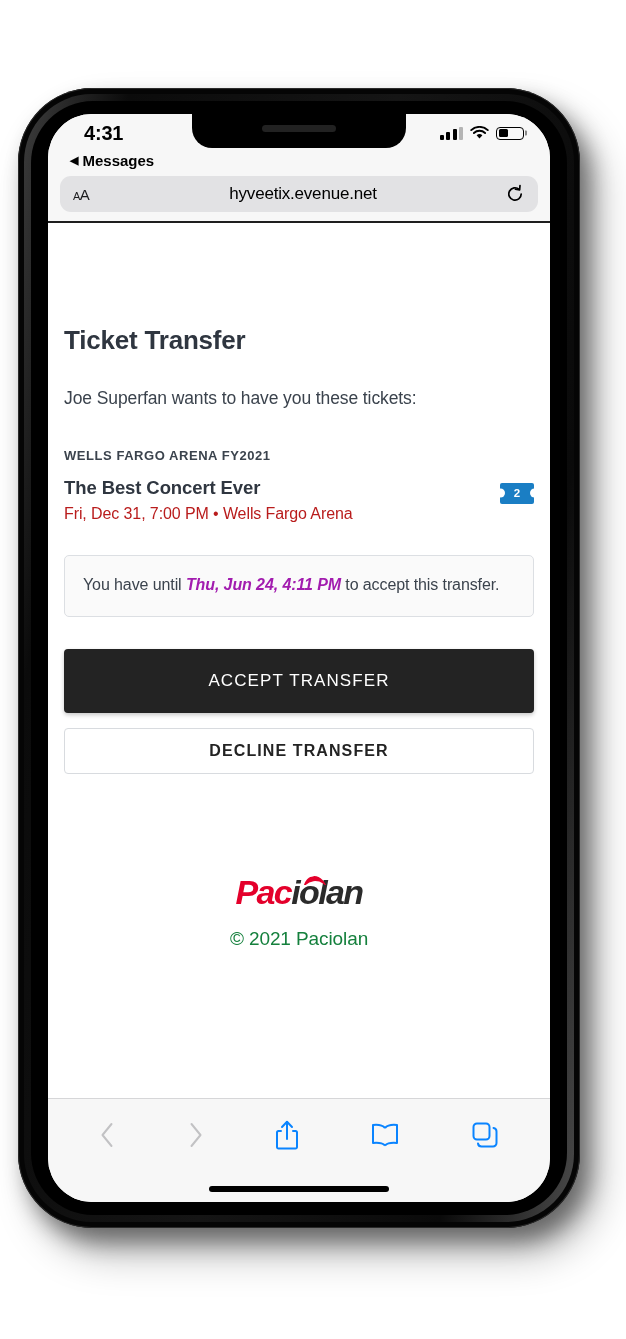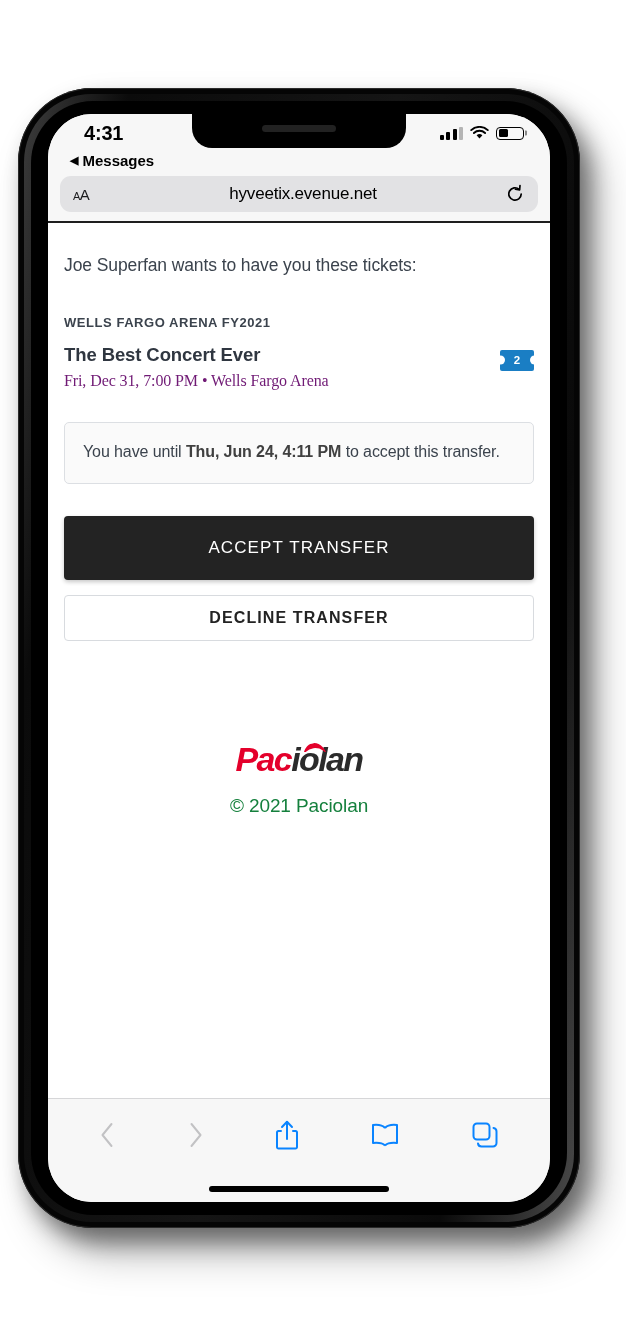--- a/index.html
+++ b/index.html
@@ -215,24 +215,23 @@
   }
   #event-text { flex: 1; }
   #event-name {
     font-size: 18.5px;
     font-weight: bold;
     color: #2f3640;
     letter-spacing: -0.1px;
   }
   #event-datetime {
     font-size: 16px;
-    color: #701a75;
+    color: #b91c1c;
     padding-top: 6px;
     letter-spacing: -0.1px;
-    font-family: Liberation Serif, serif;
   }
 
   #ticket-badge {
     position: relative;
     width: 34px; height: 21px;
     background: #1a7ec4;
     margin-top: 6px;
     flex-shrink: 0;
     display: flex;
     align-items: center;
@@ -264,21 +263,21 @@
     margin-top: 32px;
     border: 1px solid #dcdfe3;
     border-radius: 5px;
     background: #fafafa;
     padding: 17px 18px 19px 18px;
     font-size: 16px;
     line-height: 1.55;
     color: #3b434d;
     letter-spacing: -0.1px;
   }
-  #deadline-date { font-weight: bold; color: #404040; }
+  #deadline-date { font-weight: bold; color: #a21caf; font-style: italic; }
 
   
   #accept-transfer-button {
     margin-top: 32px;
     width: 100%;
     height: 64px;
     background: #232323;
     border: none;
     border-radius: 4px;
     color: #ffffff;
@@ -418,20 +417,21 @@
             <path d="M16.2 10 a6.2 6.2 0 1 1 -2.0 -4.6" stroke="#000" stroke-width="1.7" fill="none" stroke-linecap="round"></path>
             <path d="M15.0 1.6 L14.6 5.9 L10.4 5.2" stroke="#000" stroke-width="1.7" fill="none" stroke-linecap="round" stroke-linejoin="round"></path>
           </svg>
         </span>
       </div>
     </div>
     <div id="url-separator"></div>
 
     <div id="page-content">
 
+      <h1 id="page-title">Ticket Transfer</h1>
       <p id="page-subtitle">Joe Superfan wants to have you these tickets:</p>
 
       <div id="event-section">
         <div id="event-group-name">WELLS FARGO ARENA FY2021</div>
         <div id="event-row">
           <div id="event-text">
             <div id="event-name">The Best Concert Ever</div>
             <div id="event-datetime">Fri, Dec 31, 7:00 PM • Wells Fargo Arena</div>
           </div>
           <div id="ticket-badge">

